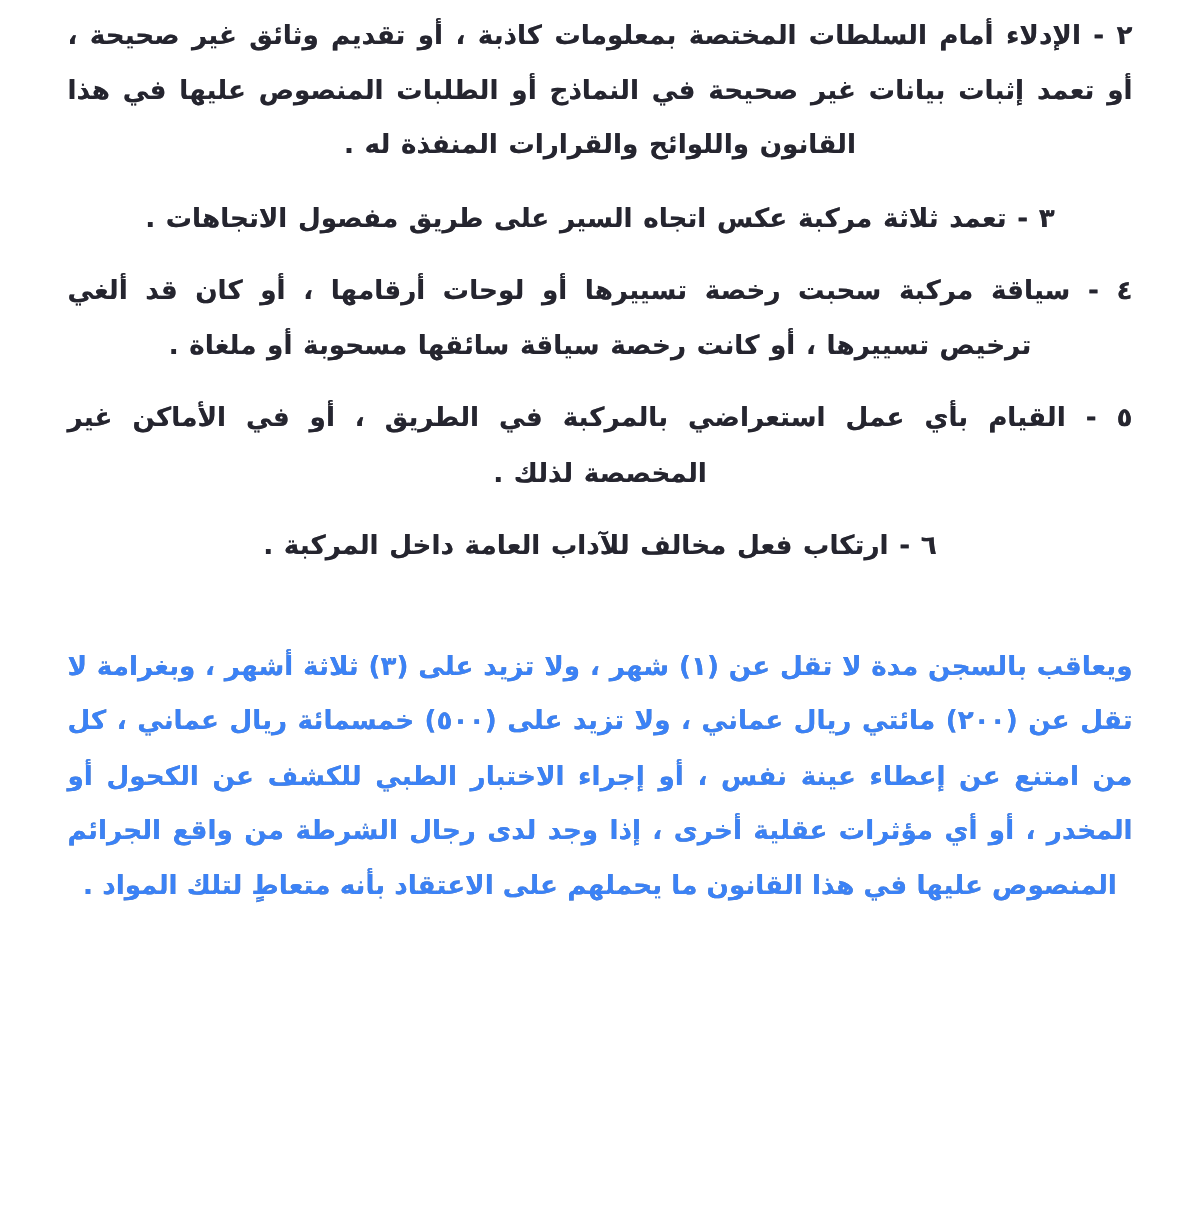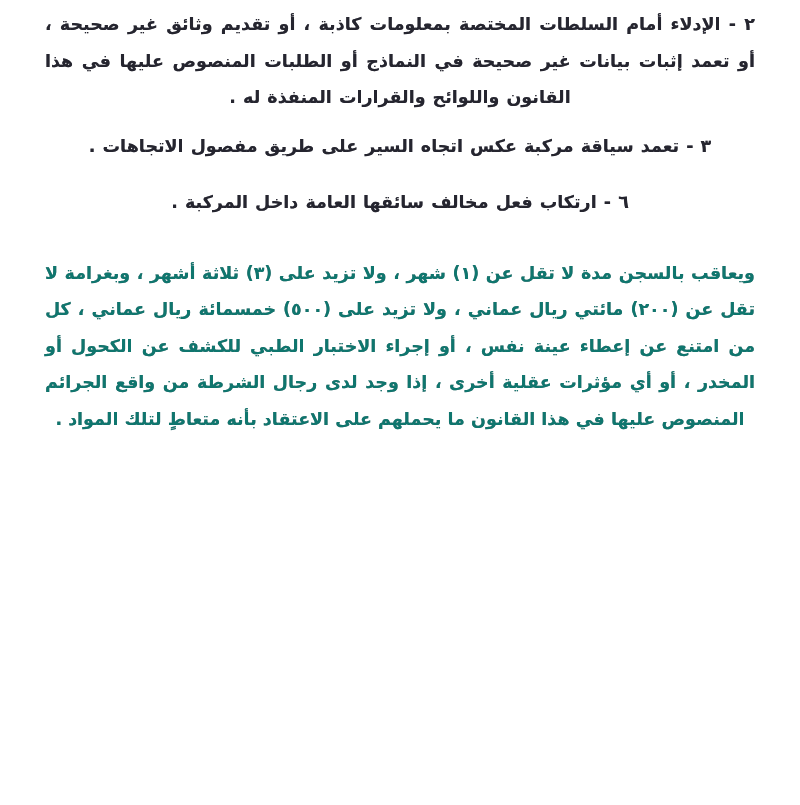--- a/index.html
+++ b/index.html
@@ -62,22 +62,22 @@
 
   
   .penalty {
     display: block;
     direction: rtl;
     text-align: justify;
     text-align-last: center;
     font-size: 17.5px;
     font-weight: 700;
     line-height: 36.5px;
-    color: #0f766e;
-    margin: 18px 0 0 0;
+    color: #3b82f6;
+    margin: 28px 0 0 0;
     text-shadow: 0 0 0.35px rgba(37,37,47,0.55);
   }
 
   .spacer-sm { height: 4px; }
 </style>
 </head>
 <body>
 
 <div class="page">
   <div class="doc-body">
@@ -86,35 +86,45 @@
       <span class="num">٢</span>
       <span class="num">-</span>
       <span class="txt">الإدلاء أمام السلطات المختصة بمعلومات كاذبة ، أو تقديم وثائق غير صحيحة ، أو تعمد إثبات بيانات غير صحيحة في النماذج أو الطلبات المنصوص عليها في هذا القانون واللوائح والقرارات المنفذة له .</span>
     </p>
 
     <div class="spacer-sm"></div>
 
     <p class="clause short">
       <span class="num">٣</span>
       <span class="num">-</span>
-      <span class="txt">تعمد سياقة مركبة عكس اتجاه السير على طريق مفصول الاتجاهات .</span>
+      <span class="txt">تعمد ثلاثة مركبة عكس اتجاه السير على طريق مفصول الاتجاهات .</span>
     </p>
 
     <div class="spacer-sm"></div>
 
+    <p class="clause">
+      <span class="num">٤</span>
+      <span class="num">-</span>
+      <span class="txt">سياقة مركبة سحبت رخصة تسييرها أو لوحات أرقامها ، أو كان قد ألغي ترخيص تسييرها ، أو كانت رخصة سياقة سائقها مسحوبة أو ملغاة .</span>
+    </p>
 
     <div class="spacer-sm"></div>
 
+    <p class="clause">
+      <span class="num">٥</span>
+      <span class="num">-</span>
+      <span class="txt">القيام بأي عمل استعراضي بالمركبة في الطريق ، أو في الأماكن غير المخصصة لذلك .</span>
+    </p>
 
     <div class="spacer-sm"></div>
 
     <p class="clause short">
       <span class="num">٦</span>
       <span class="num">-</span>
-      <span class="txt">ارتكاب فعل مخالف سائقها العامة داخل المركبة .</span>
+      <span class="txt">ارتكاب فعل مخالف للآداب العامة داخل المركبة .</span>
     </p>
 
     <div class="spacer-sm"></div>
 
 
     <div class="spacer-sm"></div>
 
 
     <p class="penalty">ويعاقب بالسجن مدة لا تقل عن (١) شهر ، ولا تزيد على (٣) ثلاثة أشهر ، وبغرامة لا تقل عن (٢٠٠) مائتي ريال عماني ، ولا تزيد على (٥٠٠) خمسمائة ريال عماني ، كل من امتنع عن إعطاء عينة نفس ، أو إجراء الاختبار الطبي للكشف عن الكحول أو المخدر ، أو أي مؤثرات عقلية أخرى ، إذا وجد لدى رجال الشرطة من واقع الجرائم المنصوص عليها في هذا القانون ما يحملهم على الاعتقاد بأنه متعاطٍ لتلك المواد .</p>
 

